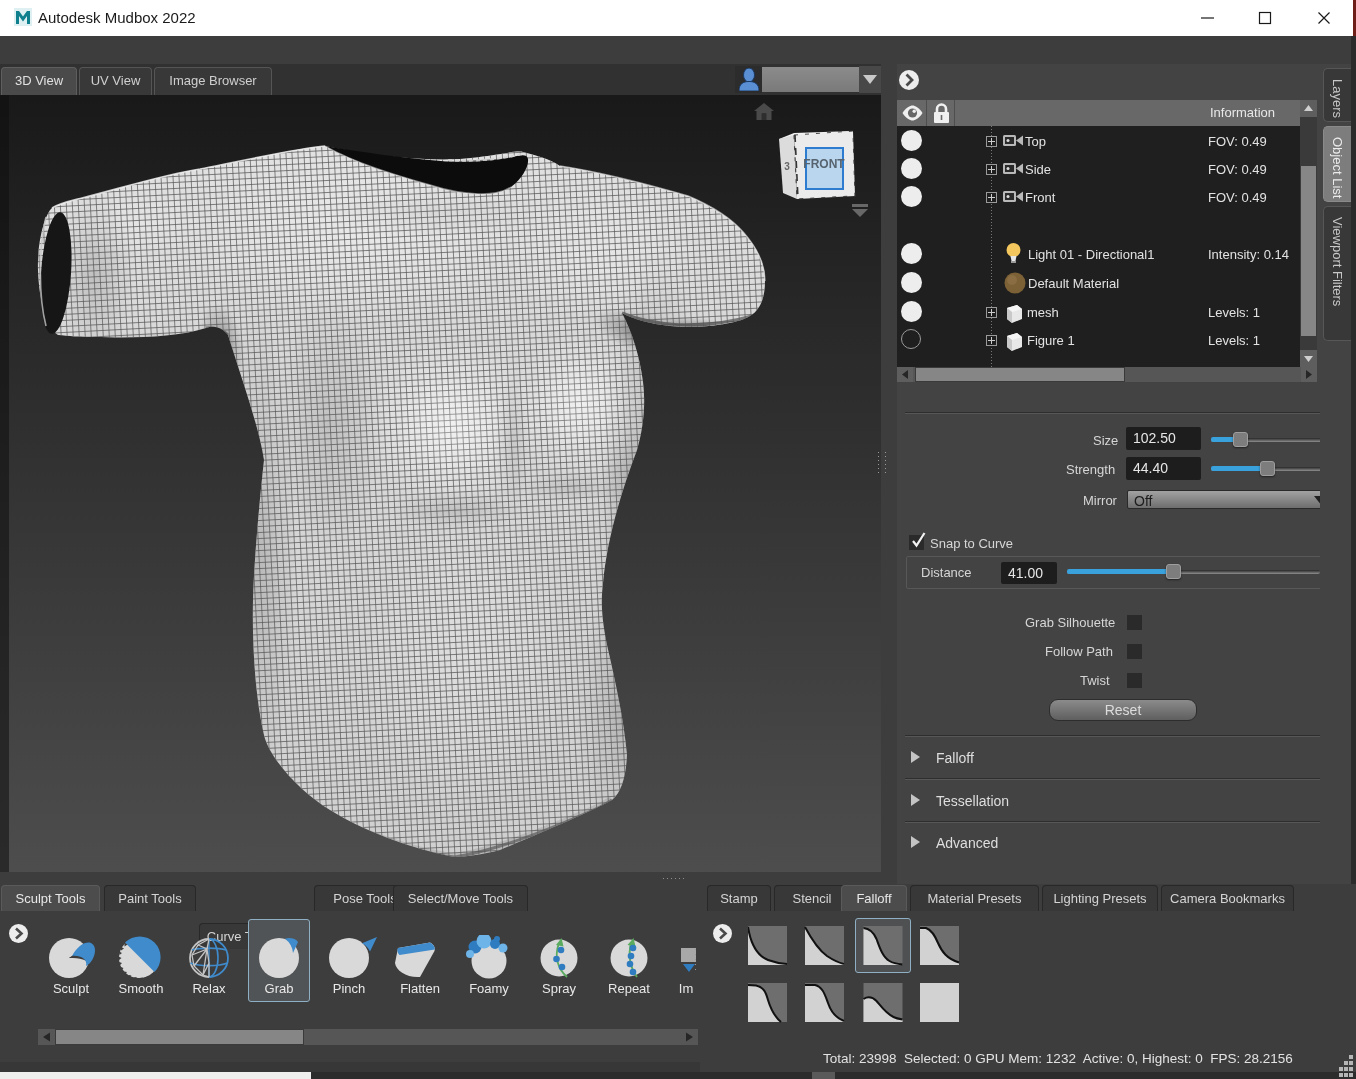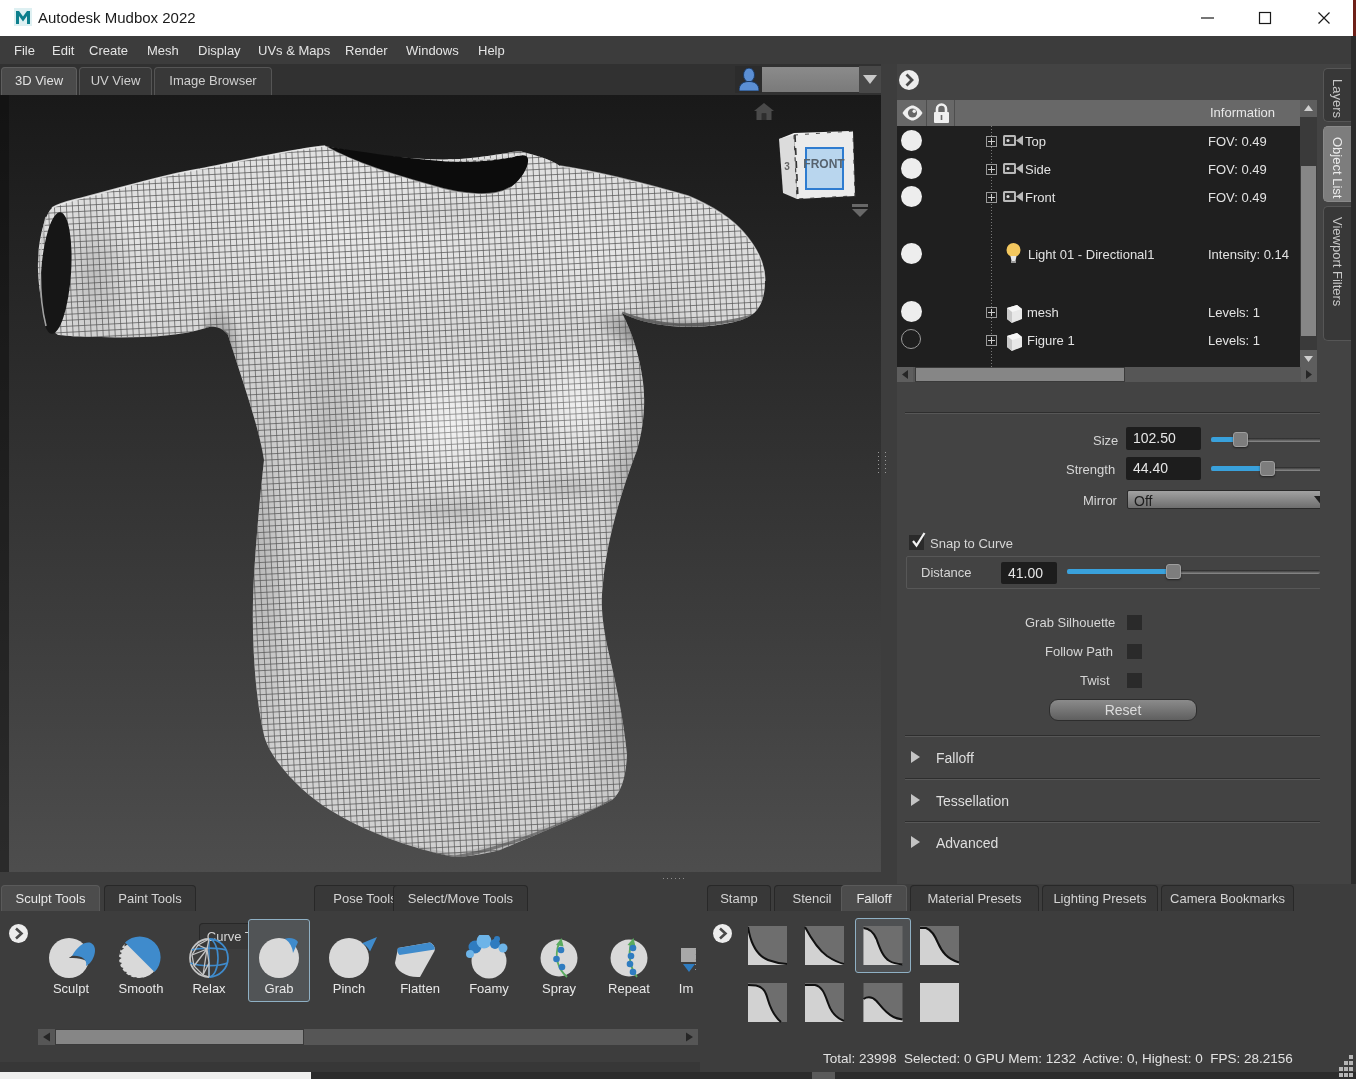--- a/index.html
+++ b/index.html
@@ -244,31 +244,20 @@
       </svg>
   <svg class="winbtn" style="left:1236px;" viewBox="0 0 58 36">
         <rect x="23.5" y="12.5" width="11" height="11" fill="none" stroke="#1a1a1a" stroke-width="1.2"></rect>
       </svg>
   <svg class="winbtn" style="left:1295px;" viewBox="0 0 58 36">
         <path d="M23.5 12.5 L34.5 23.5 M34.5 12.5 L23.5 23.5" stroke="#1a1a1a" stroke-width="1.2"></path>
       </svg>
   <div style="position:absolute; left:1353px; top:0; width:3px; height:36px; background:#6e2018;"></div>
 </div>
 
-<div id="menubar">
-  <span style="left:14px">File</span>
-  <span style="left:52px">Edit</span>
-  <span style="left:89px">Create</span>
-  <span style="left:147px">Mesh</span>
-  <span style="left:198px">Display</span>
-  <span style="left:258px">UVs &amp; Maps</span>
-  <span style="left:345px">Render</span>
-  <span style="left:406px">Windows</span>
-  <span style="left:478px">Help</span>
-</div>
 
 <div id="tabrow">
   <div class="vtab active" style="left:1px; width:76px;">3D View</div>
   <div class="vtab" style="left:79px; width:73px;">UV View</div>
   <div class="vtab" style="left:154px; width:118px;">Image Browser</div>
 </div>
 <div id="personbox">
   <svg class="abs" style="left:4px; top:2px;" width="20" height="23" viewBox="0 0 20 23">
     <ellipse cx="10" cy="7" rx="5.5" ry="7" fill="#5b8fd4" stroke="#1a3a66" stroke-width="1"></ellipse>
     <path d="M0 23 C0 16 4 13.5 10 13.5 C16 13.5 20 16 20 23 Z" fill="#5b8fd4" stroke="#1a3a66" stroke-width="1"></path>
@@ -353,20 +342,28 @@
   <div class="olrow" style="top:114px;">
     <div class="viscircle"></div>
     <svg class="rowicon" style="left:109px; width:15px; height:21px; top:3px;" viewBox="0 0 15 21">
           <circle cx="7.5" cy="7" r="7" fill="#f3c75e"></circle>
           <path d="M4.5 13 L10.5 13 L9.5 18 L5.5 18 Z" fill="#e8e8e8"></path>
           <rect x="5" y="18" width="5" height="2" fill="#9a9a9a"></rect>
         </svg>
     <span class="nm" style="left:131px;">Light 01 - Directional1</span>
         <span class="info">Intensity: 0.14</span>
   </div>
+  <div class="olrow" style="top:143px;">
+    <div class="viscircle"></div>
+    <svg class="rowicon" style="left:107px; width:22px; height:22px; top:3px;" viewBox="0 0 22 22">
+          <circle cx="11" cy="11" r="10.5" fill="#7d6136"></circle>
+          <circle cx="8" cy="8" r="5" fill="#8d7146" opacity="0.8"></circle>
+        </svg>
+    <span class="nm" style="left:131px;">Default Material</span>
+  </div>
   <div class="olrow" style="top:172px;">
     <div class="viscircle"></div>
         <div class="plusbox"></div>
     <svg class="rowicon" style="left:106px; width:22px; height:21px;" viewBox="0 0 22 21">
           <polygon points="4,5 14,2 19,6 19,16 9,20 4,16" fill="#e8e8e8"></polygon>
           <polygon points="4,5 14,2 19,6 9,9" fill="#f6f6f6"></polygon>
           <polygon points="4,5 9,9 9,20 4,16" fill="#c9c9c9"></polygon>
         </svg>
     <span class="nm" style="left:130px;">mesh</span>
         <span class="info">Levels: 1</span>

